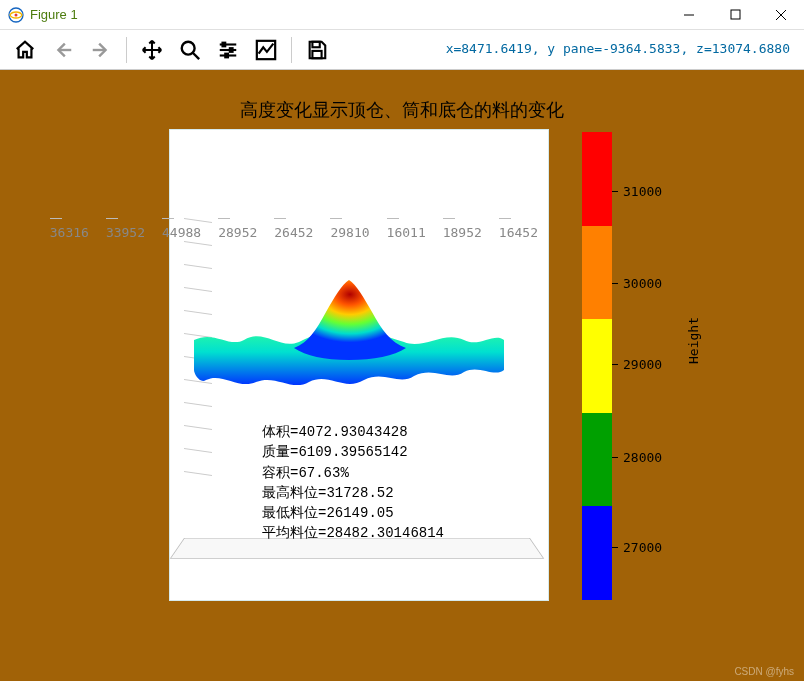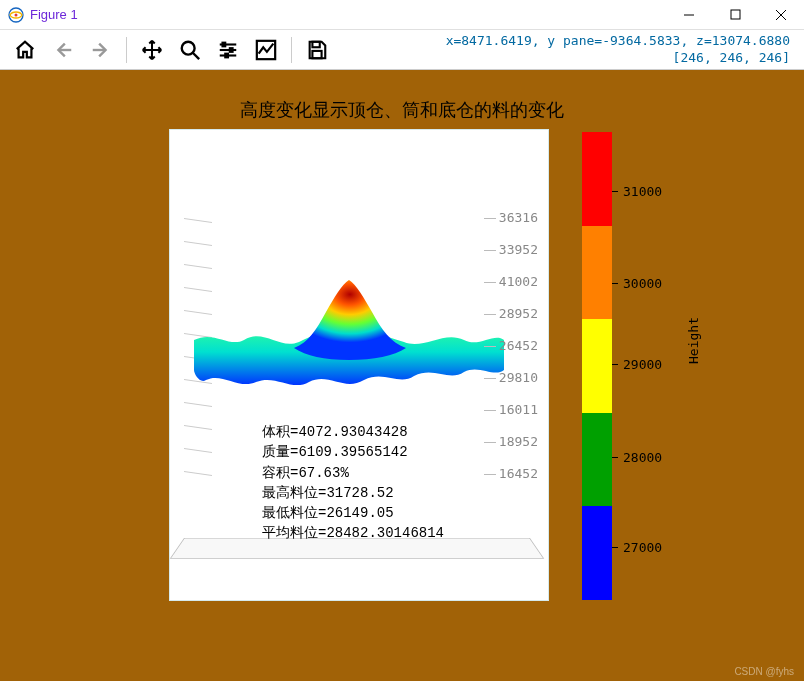--- a/index.html
+++ b/index.html
@@ -13,21 +13,21 @@
     
     .titlebar {
       display: flex;
       align-items: center;
       justify-content: space-between;
       height: 30px;
       padding: 0 0 0 8px;
       background: #fff;
       border-bottom: 1px solid #e0e0e0;
       font-size: 13px;
-      color: #6d28d9;
+      color: #4d7c0f;
     }
     .title-left { display:flex; align-items:center; gap:6px; }
     .app-icon { width:16px; height:16px; }
     .winbtns { display:flex; }
     .winbtn {
       width: 46px; height: 30px;
       display:flex; align-items:center; justify-content:center;
       font-size: 14px; color:#000;
     }
     
@@ -84,21 +84,21 @@
     }
     
     .zticks {
       position:absolute;
       right: 10px;
       top: 80px;
       font-family: monospace;
       font-size: 13px;
       color:#888;
       display:flex;
-      flex-direction:column;
+      flex-direction:row;
       gap: 17px;
       align-items:flex-start;
     }
     .zticks span::before {
       content:"";
       display:inline-block;
       width:12px; height:1px;
       background:#bbb;
       vertical-align:middle;
       margin-right:3px;
@@ -274,21 +274,20 @@
   <div class="tsep"></div>
   <div class="tbtn">
     <svg viewBox="0 0 24 24" fill="none" stroke="#000" stroke-width="2.3">
         <path d="M4 3h13l4 4v14H4z"></path>
         <rect x="7" y="3" width="8" height="6"></rect>
         <rect x="7" y="13" width="10" height="8"></rect>
       </svg>
   </div>
   <div class="tb-right">
     <div>x=8471.6419, y pane=-9364.5833, z=13074.6880</div>
-    <div>[246, 246, 246]</div>
   </div>
 </div>
 
 <div class="canvas">
   <div class="chart-title">高度变化显示顶仓、筒和底仓的料的变化</div>
 
   <div class="plot3d">
     <div class="gridlines">
       <span></span>
         <span></span>
@@ -323,21 +322,21 @@
       </defs>
 
       <path d="M0,70 C20,60 35,78 50,70 C70,58 85,80 105,72 C120,64 135,60 155,55 C175,60 190,66 210,72 C230,80 250,60 270,70 C285,78 300,62 310,70 L310,100 C300,108 285,94 270,102 C255,112 240,96 220,106 C205,116 190,100 170,110 C150,122 135,102 115,112 C98,122 82,104 62,112 C45,120 28,102 12,110 C6,114 0,104 0,100 Z" fill="url(#base)"></path>
 
       <path d="M100,78 C115,72 122,60 132,42 C140,28 148,14 155,10 C162,14 170,28 178,42 C188,60 196,72 212,78 C200,86 180,90 155,90 C130,90 112,86 100,78 Z" fill="url(#peak)"></path>
     </svg>
 
     <div class="zticks">
       <span>36316</span>
       <span>33952</span>
-      <span>41002</span>
+      <span>44988</span>
       <span>28952</span>
       <span>26452</span>
       <span>29810</span>
       <span>16011</span>
       <span>18952</span>
       <span>16452</span>
     </div>
 
     <div class="stats">
       <div><span>体积=</span><span>4072.93043428</span></div>

